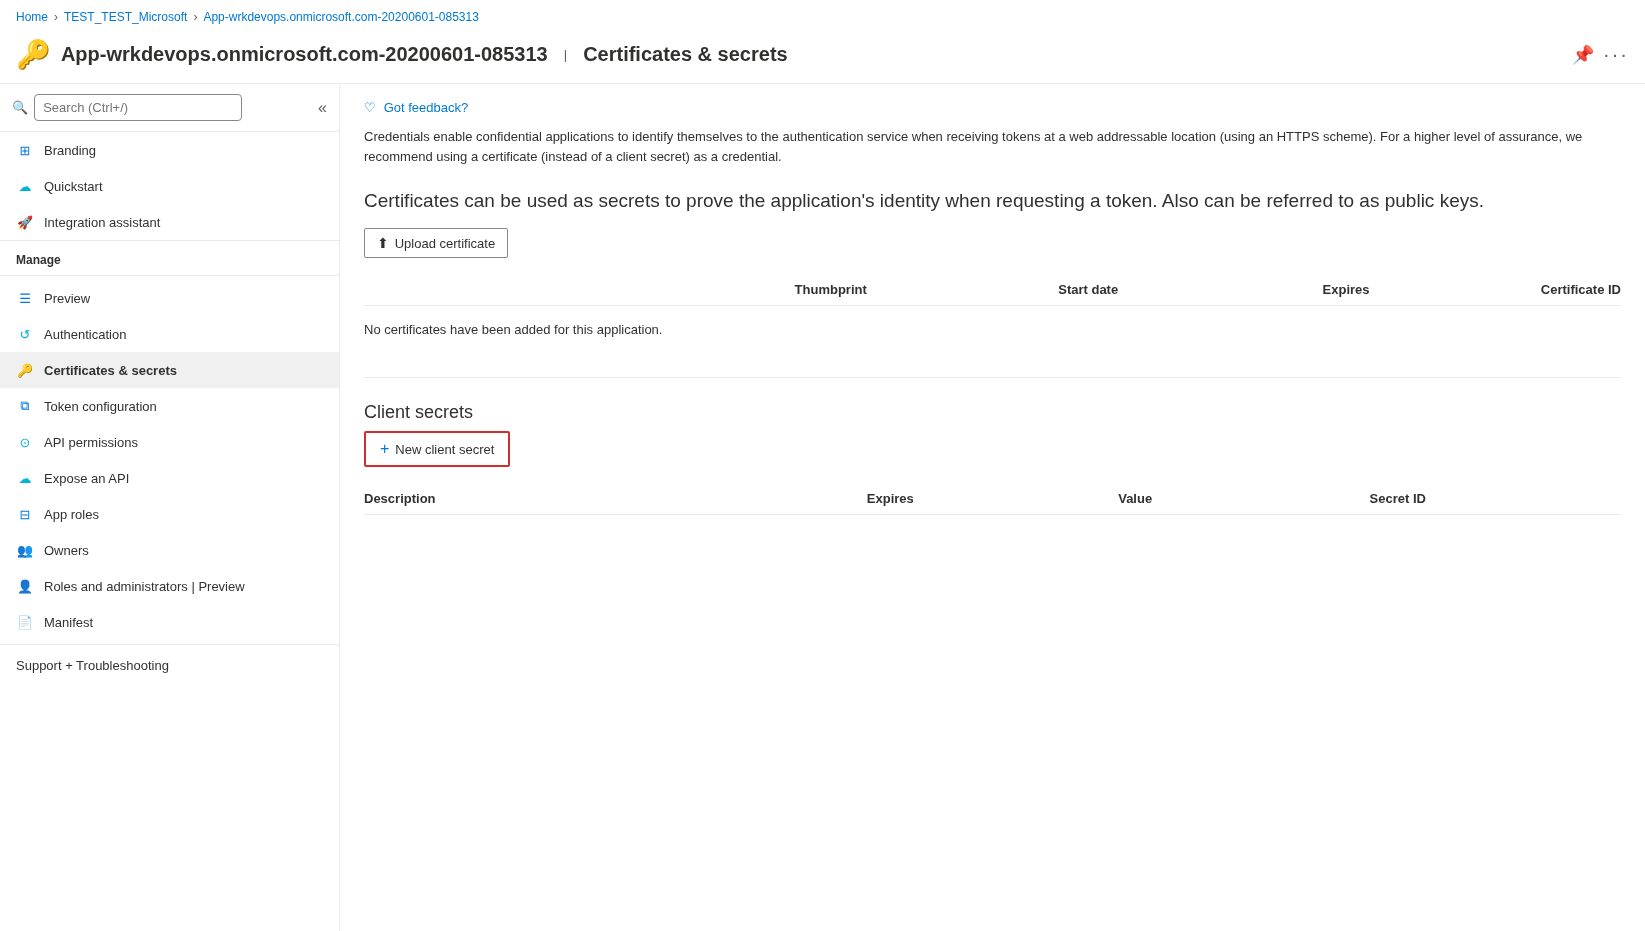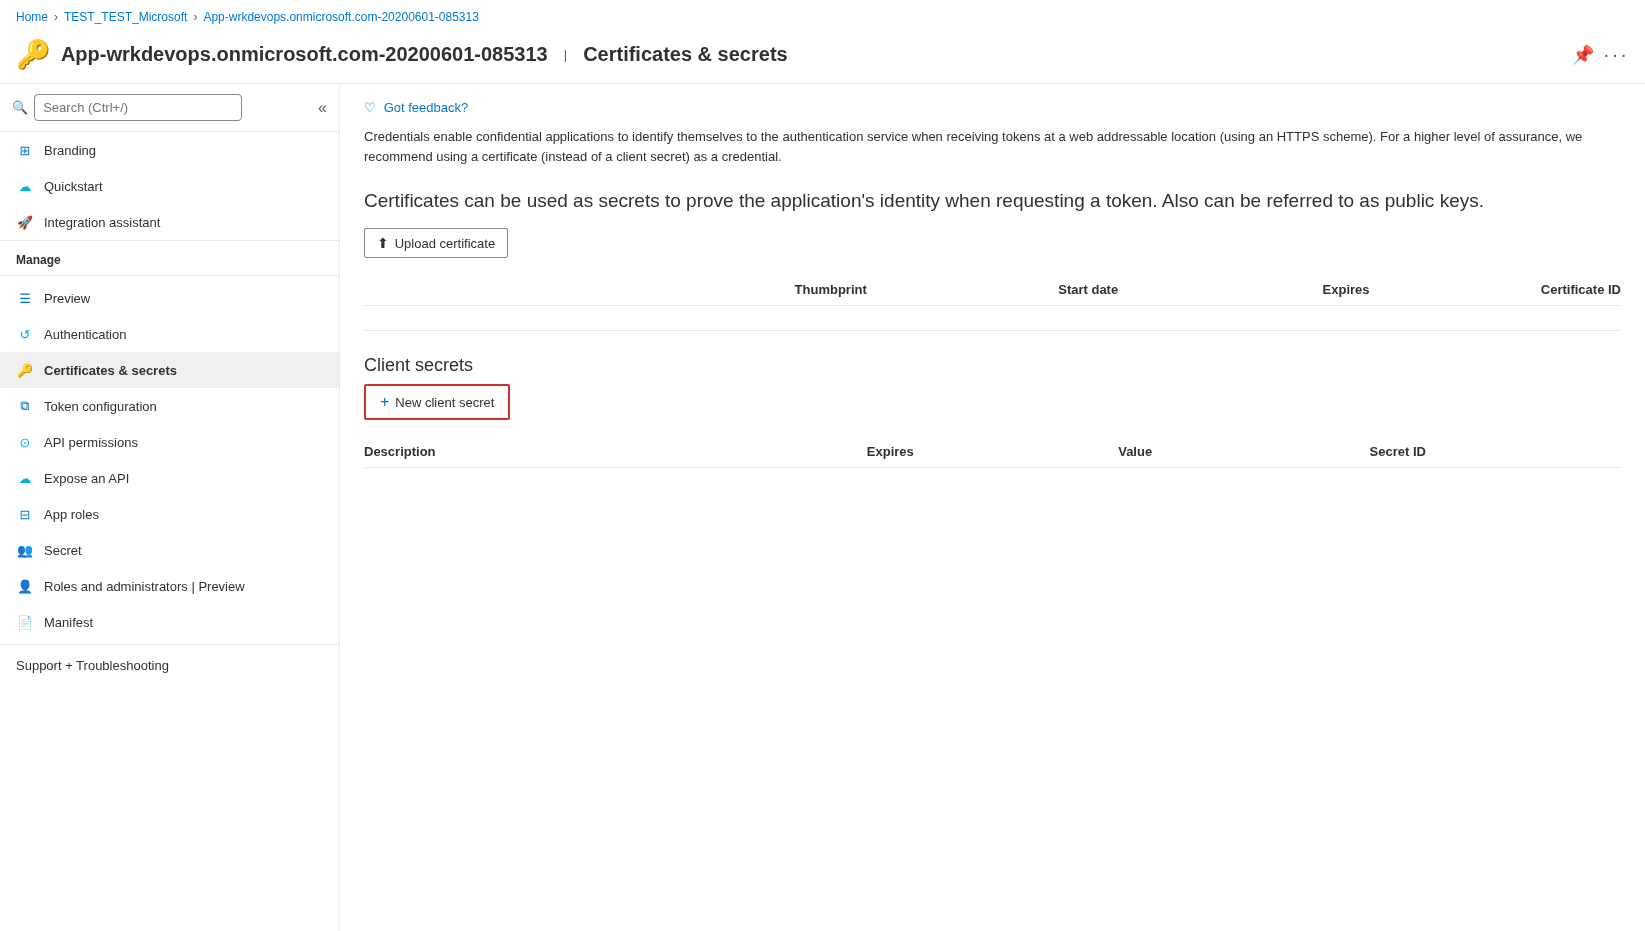--- a/index.html
+++ b/index.html
@@ -146,21 +146,21 @@
     <div class="sidebar-item">
       <span class="icon icon-expose">☁</span>
       <span>Expose an API</span>
     </div>
     <div class="sidebar-item">
       <span class="icon icon-approles">⊟</span>
       <span>App roles</span>
     </div>
     <div class="sidebar-item">
       <span class="icon icon-owners">👥</span>
-      <span>Secret</span>
+      <span>Owners</span>
     </div>
     <div class="sidebar-item">
       <span class="icon icon-roles">👤</span>
       <span>Roles and administrators | Preview</span>
     </div>
     <div class="sidebar-item">
       <span class="icon icon-manifest">📄</span>
       <span>Manifest</span>
     </div>
 
@@ -186,20 +186,21 @@
       <span>Upload certificate</span>
     </button>
 
     <div class="table-header cert-table-header">
       <span class="col-header">Thumbprint</span>
       <span class="col-header">Start date</span>
       <span class="col-header">Expires</span>
       <span class="col-header">Certificate ID</span>
     </div>
 
+    <p class="table-empty">No certificates have been added for this application.</p>
 
     <hr class="section-divider">
 
     <h2 class="section-heading">Client secrets</h2>
 
     <button class="btn-new-secret">
       <span class="plus">+</span>
       <span>New client secret</span>
     </button>
 

